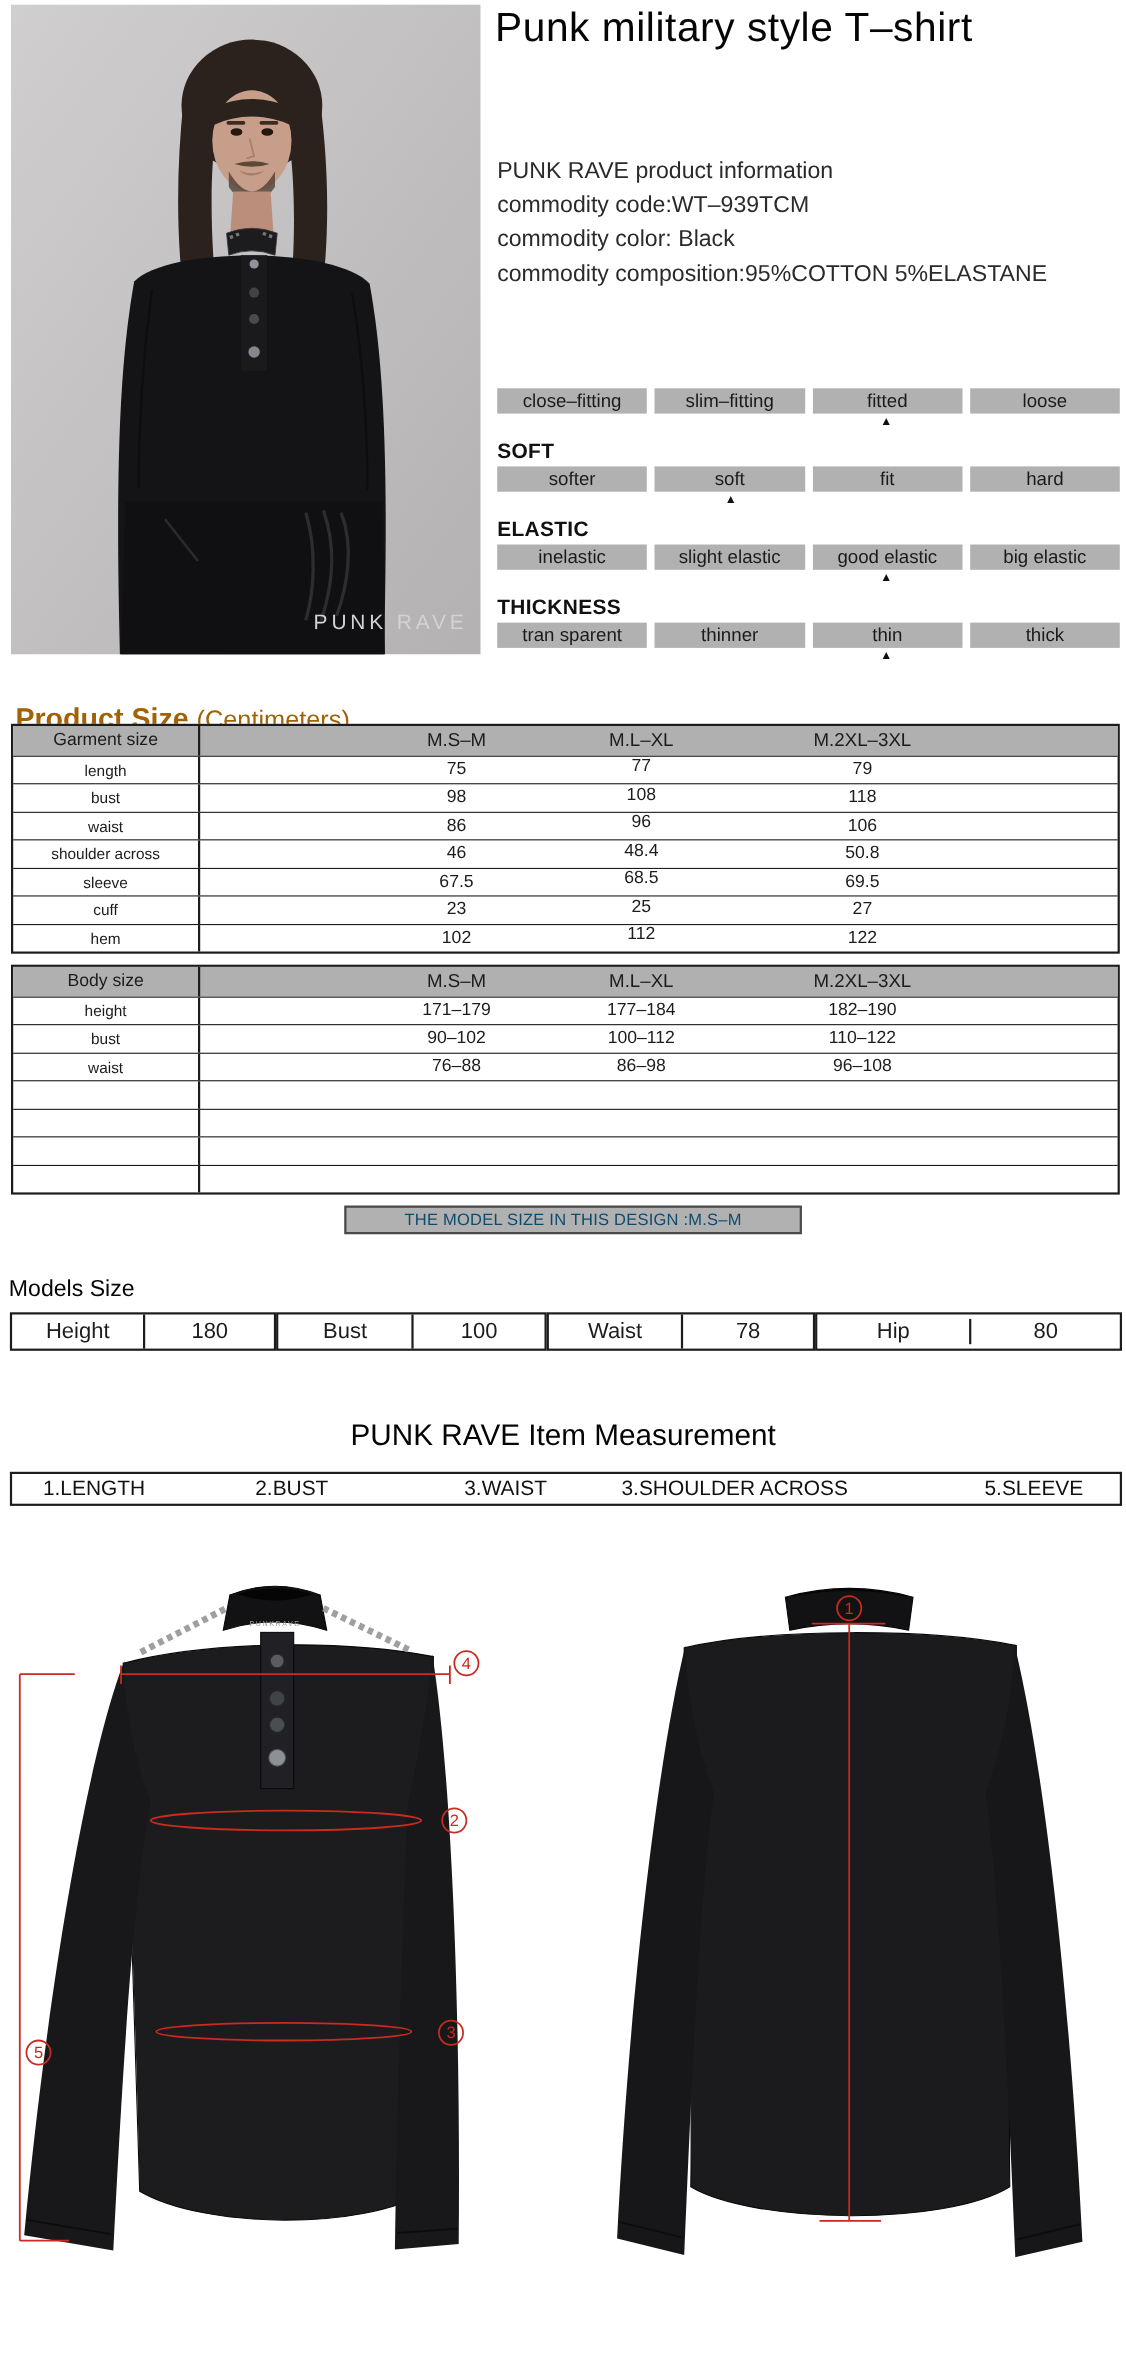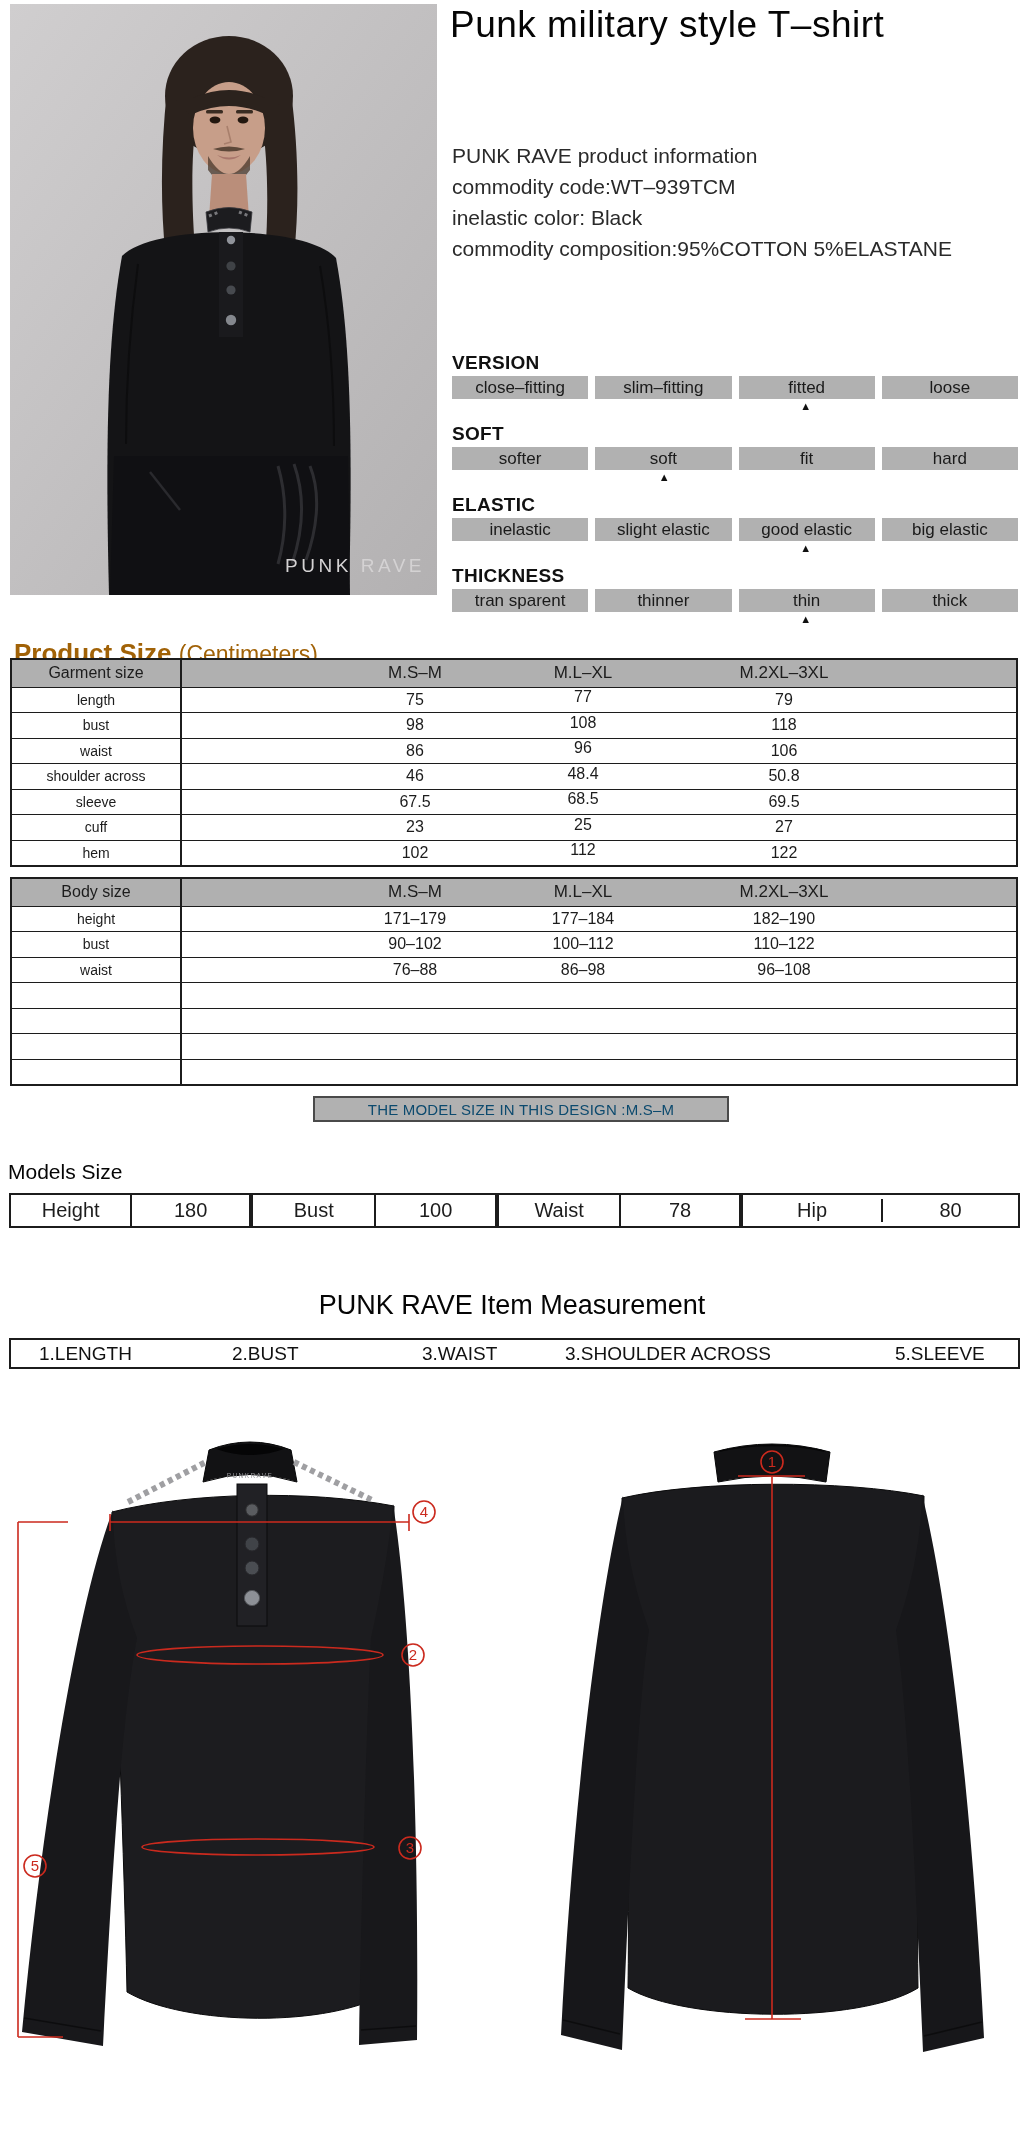--- a/index.html
+++ b/index.html
@@ -114,27 +114,26 @@
       <path d="M300,462 C312,492 306,528 296,556 M284,460 C296,494 292,530 282,560 M268,462 C278,496 276,532 268,560" stroke="#3d3d42" stroke-width="3" fill="none" opacity="0.65"></path>
       <path d="M140,468 L170,506" stroke="#2a2a2e" stroke-width="2.4" fill="none"></path>
     </g>
     <text x="415" y="568" text-anchor="end" font-size="19" letter-spacing="3.5" fill="#d4d2d3">PUNK RAVE</text>
   </svg>
 
   <h1 class="title">Punk military style T–shirt</h1>
   <div class="info">
     <div>PUNK RAVE product information</div>
     <div><span>commodity code:</span><span>WT–939TCM</span></div>
-    <div><span>inelastic color:</span> <span>Black</span></div>
+    <div><span>commodity color:</span> <span>Black</span></div>
     <div><span>commodity composition:</span><span>95%COTTON  5%ELASTANE</span></div>
   </div>
 
   <div class="attrs">
     <div class="attr-group">
-      <div class="attr-label">VERSION</div>
       <div class="attr-row">
         <div class="attr-cell">close–fitting</div>
         <div class="attr-cell">slim–fitting</div>
         <div class="attr-cell">fitted</div>
         <div class="attr-cell">loose</div>
       </div>
       <div class="attr-markerline">
           <span class="attr-marker-glyph" style="left: 62.5%;">▲</span>
         </div>
     </div>

